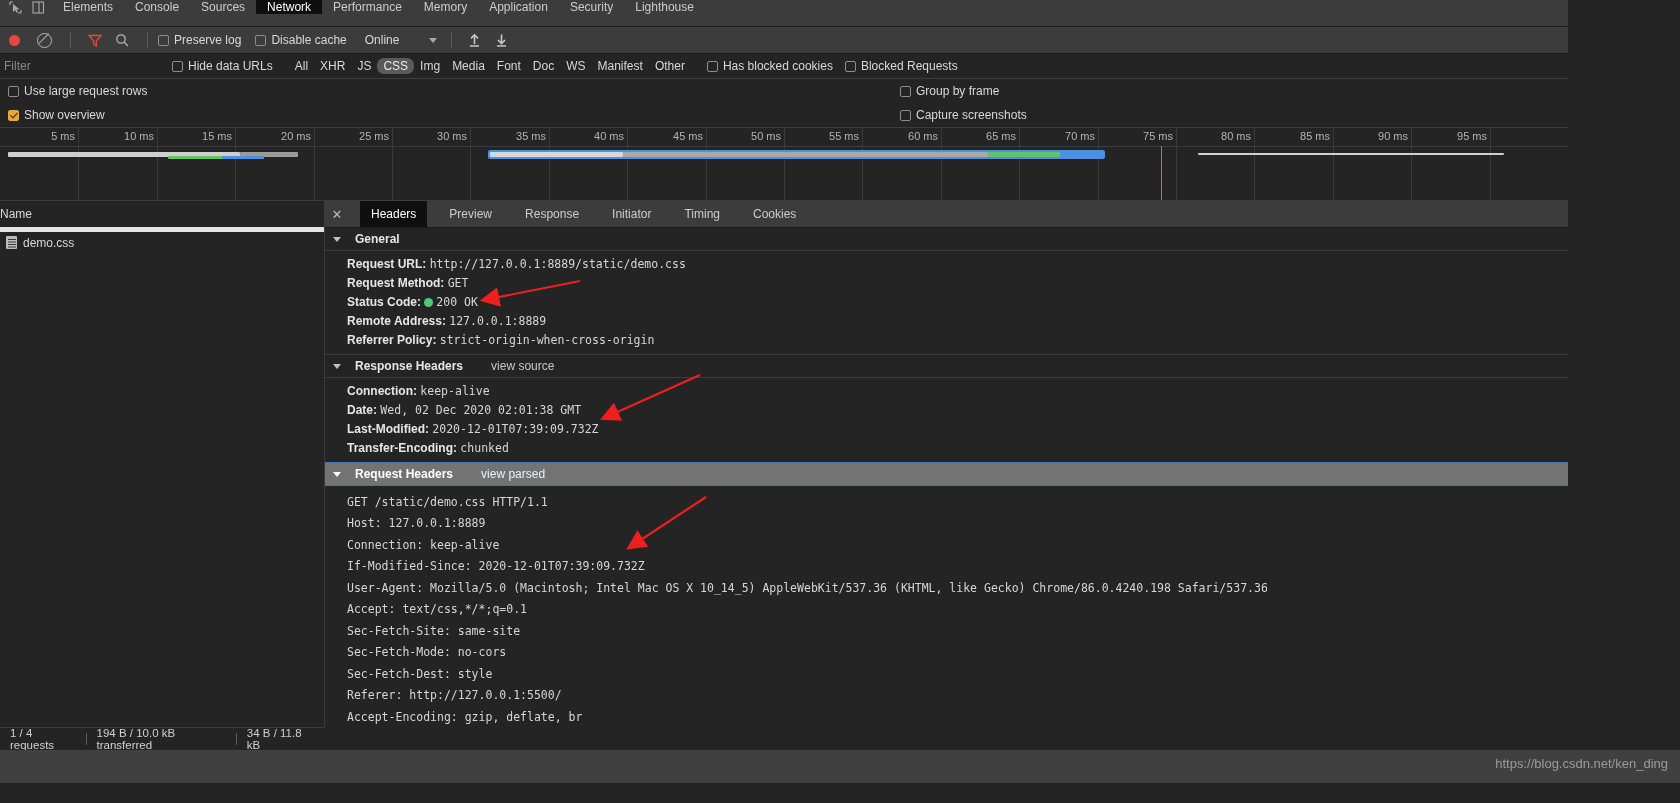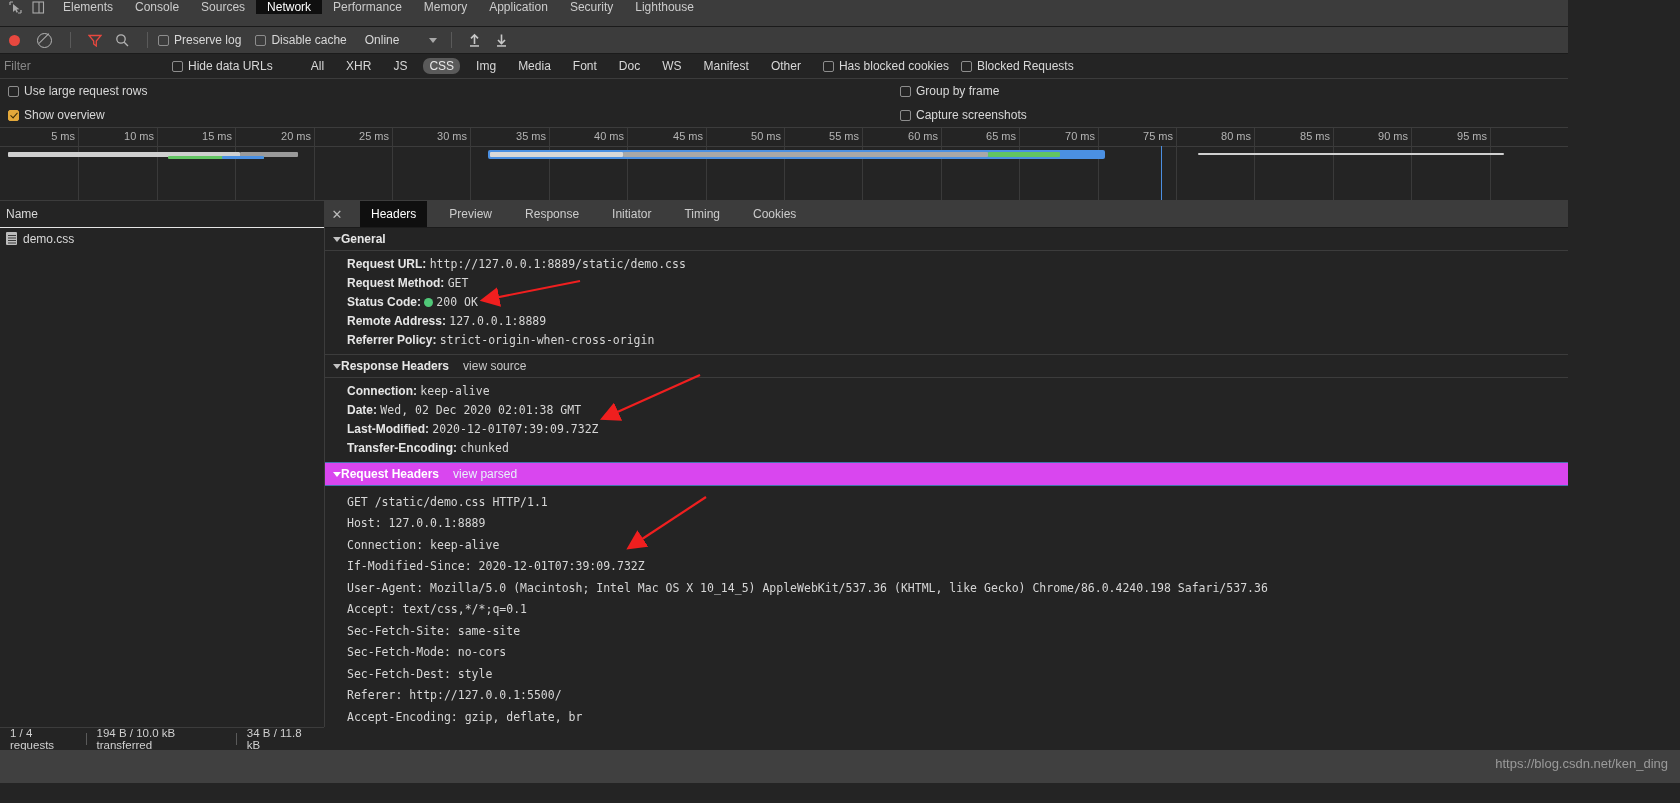--- a/index.html
+++ b/index.html
@@ -166,22 +166,22 @@
     font-size: 12px;
   }
   .filter-input {
     width: 160px;
     padding-left: 4px;
     color: #888;
   }
   .type-list {
     display: flex;
     align-items: center;
-    gap: 10px;
-    margin-left: 20px;
+    gap: 0px;
+    margin-left: 4px;
   }
   .type-pill {
     padding: 1px 6px;
     border-radius: 7px;
     color: #d8d8d8;
     cursor: default;
   }
   .type-pill.active {
     background: #5a5a5a;
     color: #e8e8e8;
@@ -253,22 +253,21 @@
     flex: 0 0 324px;
     background: #242424;
     border-right: 1px solid #3c3c3c;
     display: flex;
     flex-direction: column;
   }
   .reqlist-head {
     height: 26px;
     display: flex;
     align-items: center;
-    padding-left: 6px;
-    border-bottom: 1px solid #e5e5e5;
+    border-bottom: 5px solid #e5e5e5;
     color: #d8d8d8;
     font-size: 12px;
   }
   .req-row {
     height: 21px;
     display: flex;
     align-items: center;
     gap: 6px;
     padding-left: 6px;
     font-size: 12px;
@@ -327,30 +326,30 @@
     color: #fff;
   }
   .headers-body {
     flex: 1 1 auto;
     overflow: hidden;
     padding-bottom: 2px;
   }
   .section-head {
     display: flex;
     align-items: center;
-    gap: 0;
+    gap: 14px;
     padding: 4px 0 4px 8px;
     font-weight: bold;
     font-size: 12px;
     color: #e6e6e6;
     border-bottom: 1px solid #3c3c3c;
     border-top: 1px solid #3c3c3c;
   }
   .section-head.selected {
-    background: #d946ef;
+    background: #737373;
     color: #fff;
     border-top-color: #4175ad;
     border-bottom-color: #4175ad;
   }
   .tri {
     width: 0; height: 0;
     border-left: 4.5px solid transparent;
     border-right: 4.5px solid transparent;
     border-top: 5px solid #c2c2c2;
     flex: 0 0 auto;

